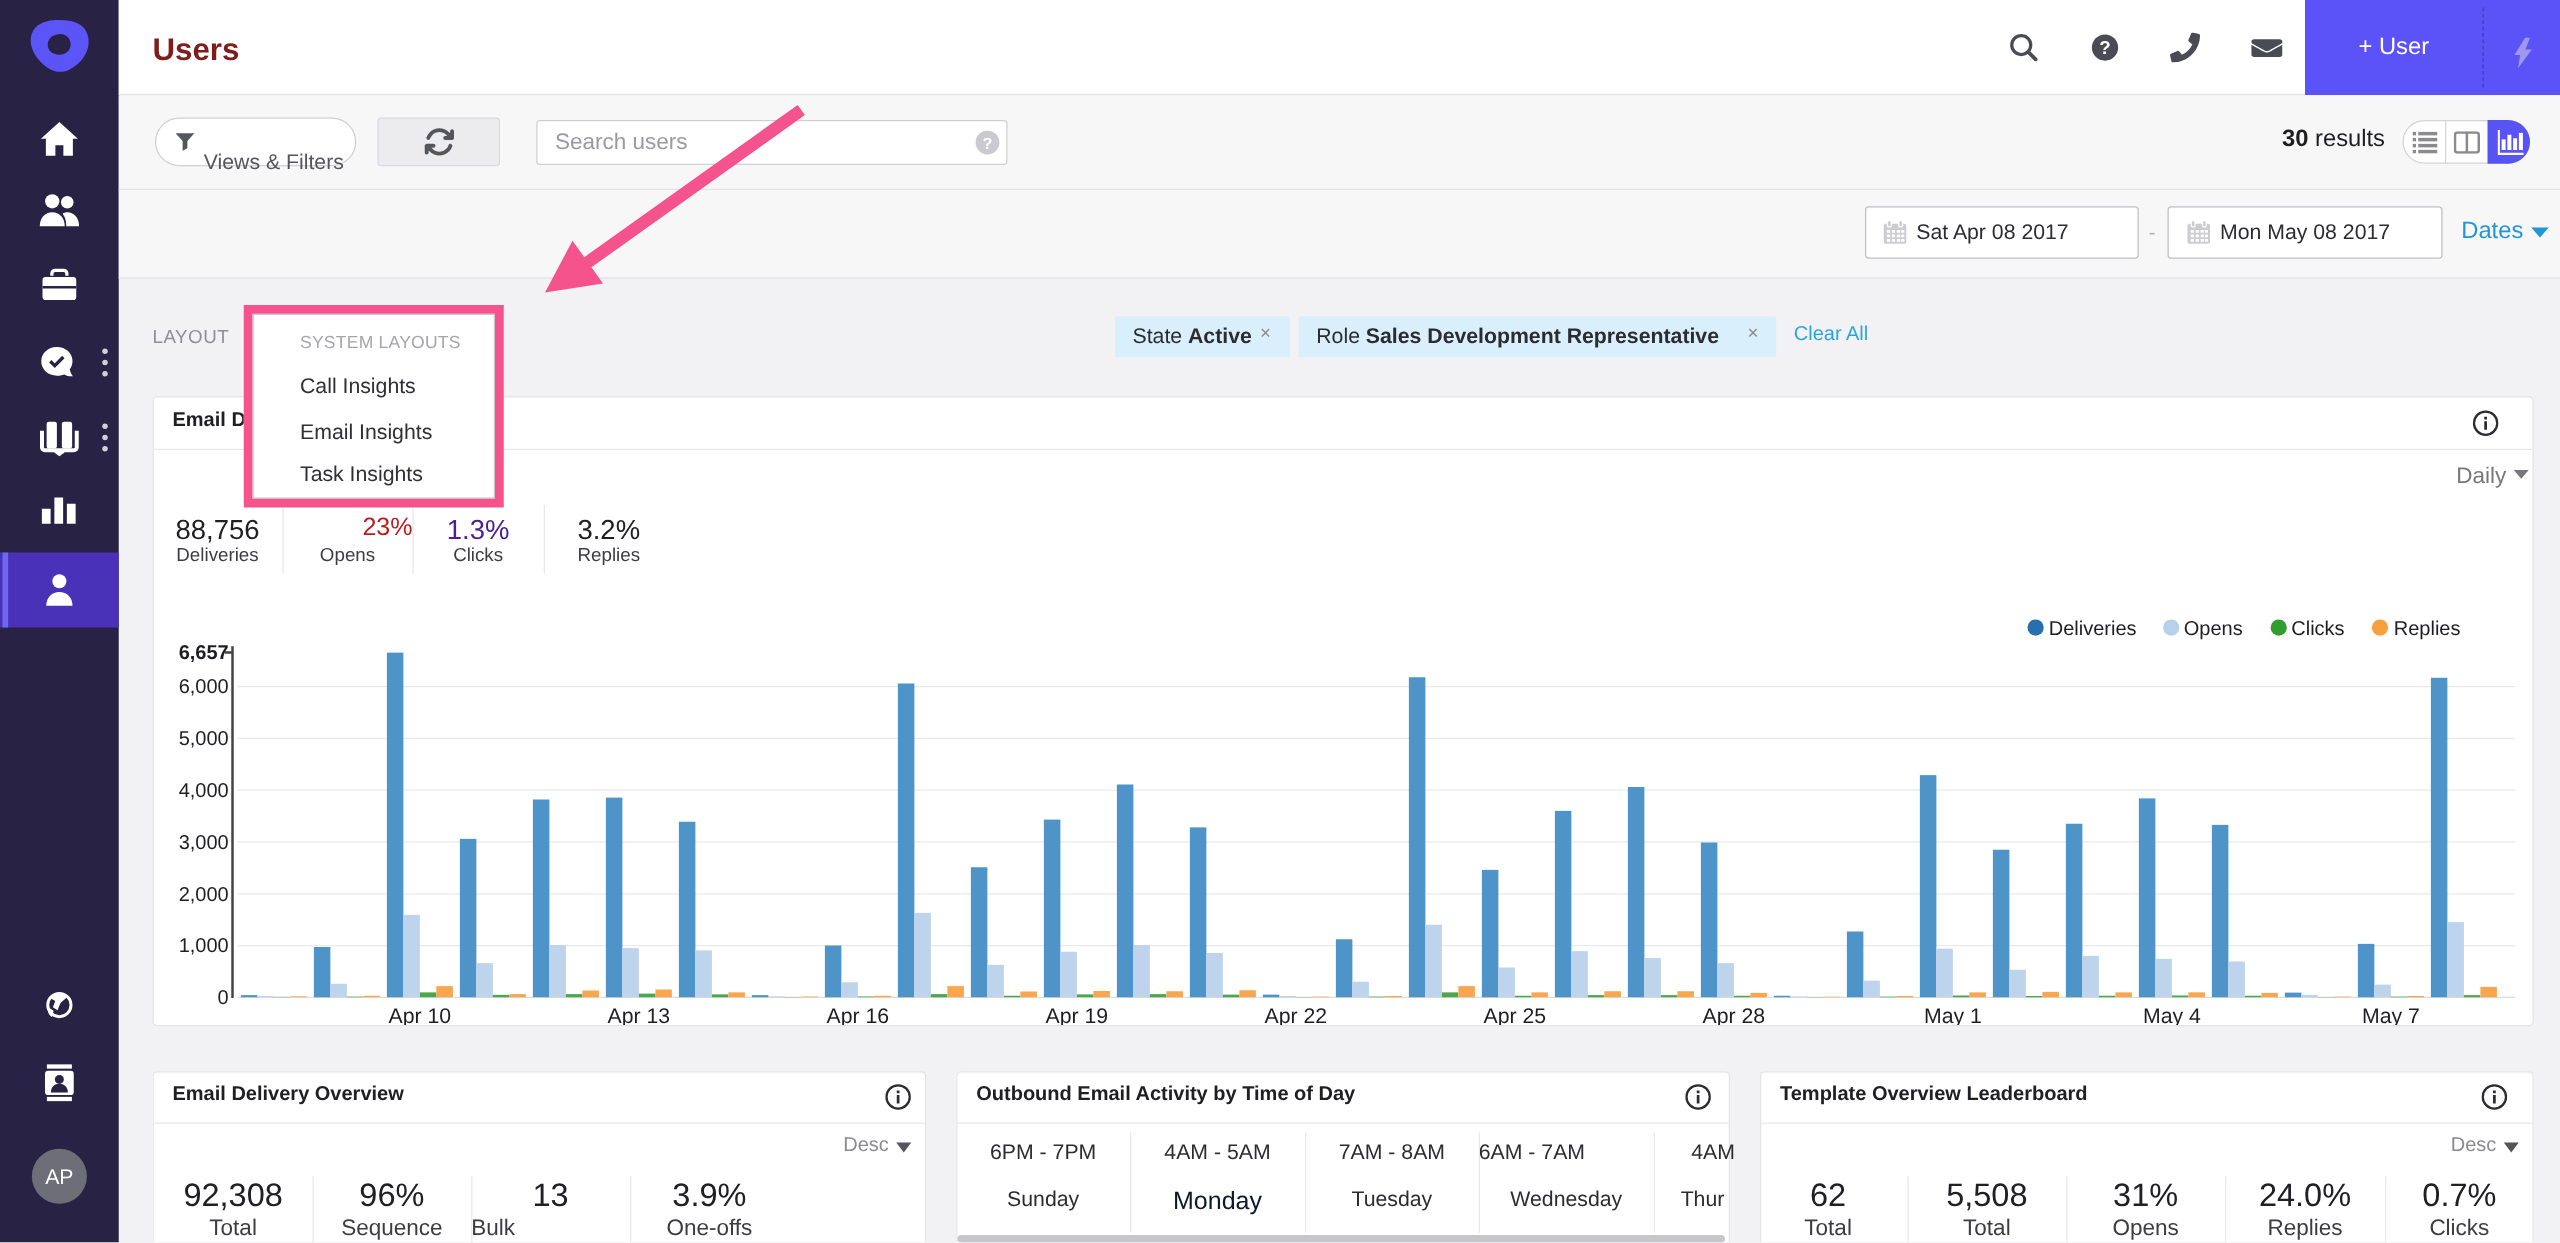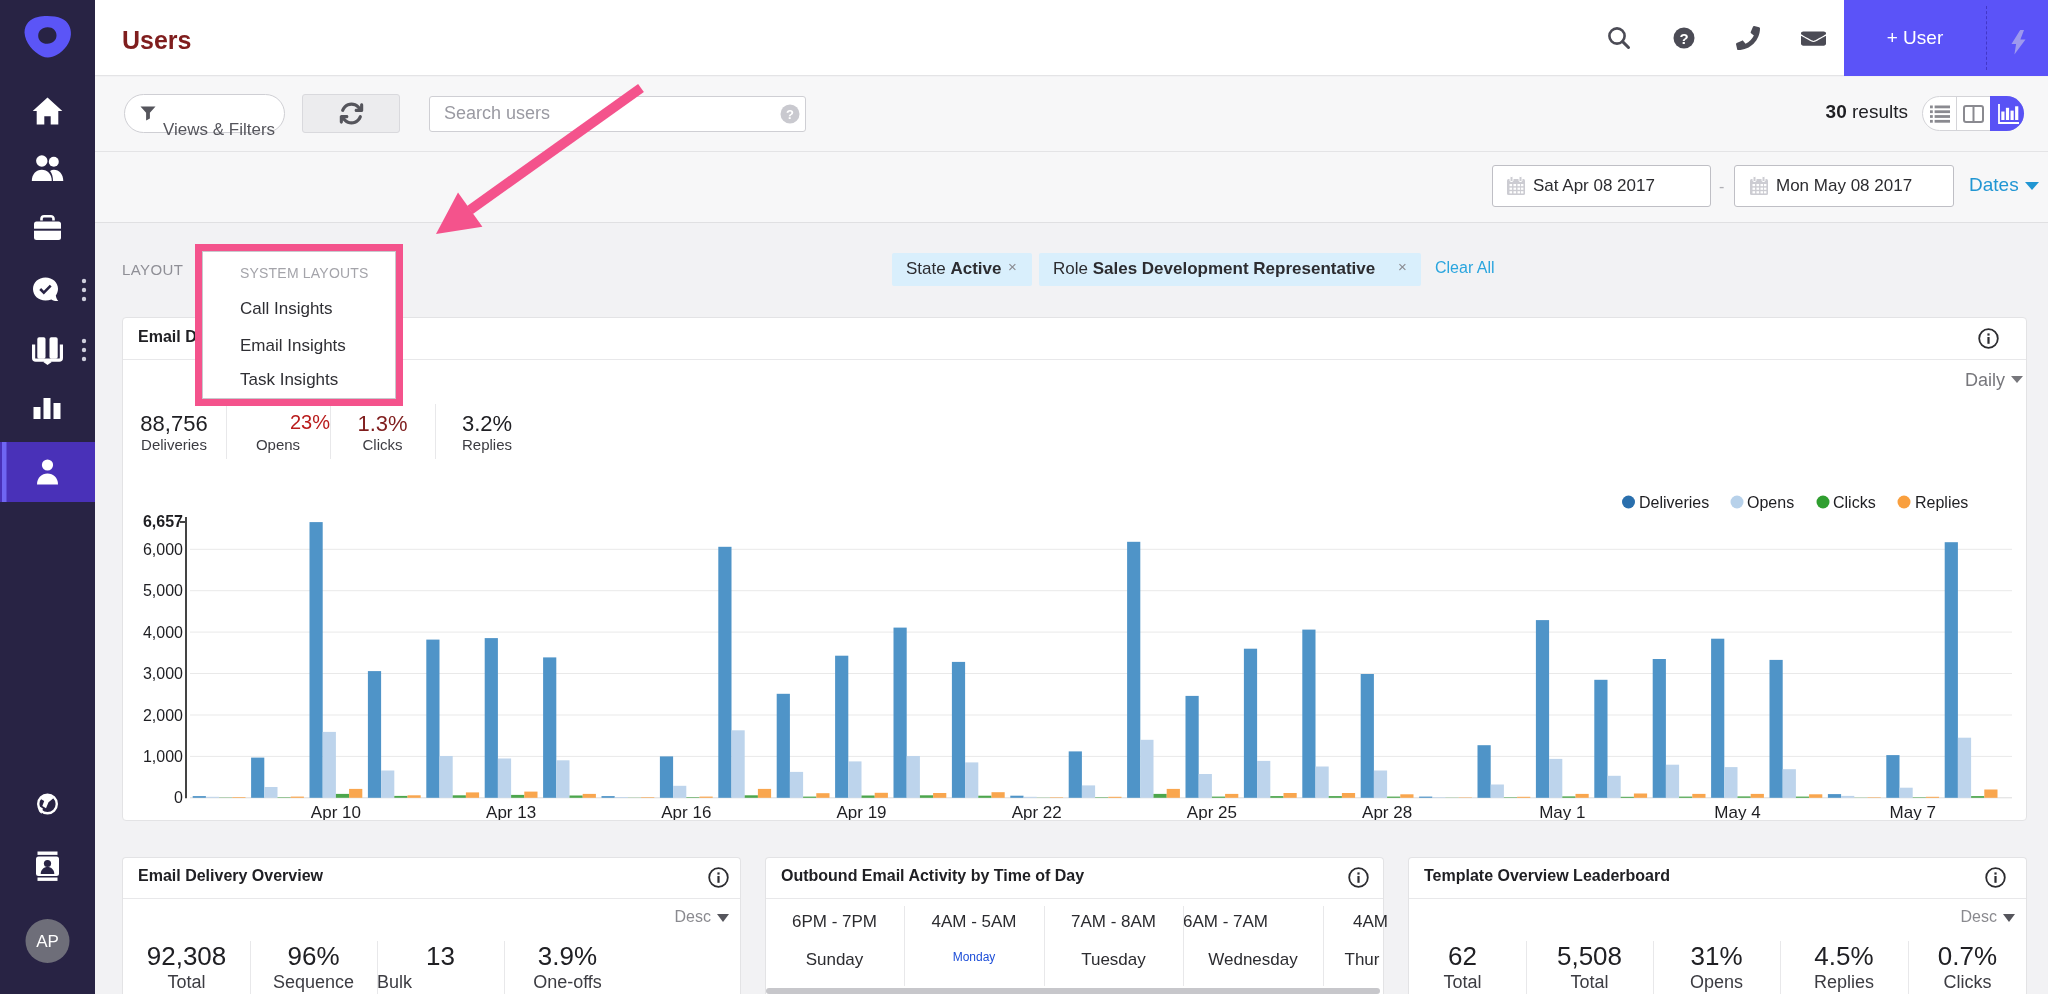--- a/index.html
+++ b/index.html
@@ -183,21 +183,21 @@
   <circle cx="10.5" cy="10.5" r="9.3" fill="none" stroke="#2c2c30" stroke-width="1.8"></circle>
   <rect x="9.4" y="9" width="2.2" height="6.8" fill="#2c2c30"></rect>
   <rect x="9.4" y="5.4" width="2.2" height="2.2" fill="#2c2c30"></rect>
 </svg>
 <div class="abs" style="left:1850px;top:370px;width:155px;text-align:right;font-size:18px;color:#77777c">Daily</div>
 <div class="abs" style="left:2011px;top:376px;width:0;height:0;border-left:6px solid transparent;border-right:6px solid transparent;border-top:7px solid #77777c"></div>
 <div class="abs" style="left:122px;top:411px;width:104px;text-align:center;font-size:22px;color:#202024">88,756</div>
 <div class="abs" style="left:122px;top:436px;width:104px;text-align:center;font-size:15px;color:#3c3c42">Deliveries</div>
 <div class="abs" style="left:226px;top:411px;width:104px;text-align:right;font-size:20px;color:#b91c1c">23%</div>
 <div class="abs" style="left:226px;top:436px;width:104px;text-align:center;font-size:15px;color:#3c3c42">Opens</div>
-<div class="abs" style="left:330px;top:411px;width:105px;text-align:center;font-size:22px;color:#7f1d1d">1.3%</div>
+<div class="abs" style="left:330px;top:411px;width:105px;text-align:center;font-size:22px;color:#4c1d95">1.3%</div>
 <div class="abs" style="left:330px;top:436px;width:105px;text-align:center;font-size:15px;color:#3c3c42">Clicks</div>
 <div class="abs" style="left:435px;top:411px;width:104px;text-align:center;font-size:22px;color:#202024">3.2%</div>
 <div class="abs" style="left:435px;top:436px;width:104px;text-align:center;font-size:15px;color:#3c3c42">Replies</div>
 <div class="abs" style="left:226px;top:404px;width:0;height:55px;border-left:1px solid #e8e8ea"></div>
 <div class="abs" style="left:330px;top:404px;width:0;height:55px;border-left:1px solid #e8e8ea"></div>
 <div class="abs" style="left:435px;top:404px;width:0;height:55px;border-left:1px solid #e8e8ea"></div>
 <svg class="abs" style="left:123px;top:466px" width="1903" height="354" viewBox="0 0 1903 354">
 <line x1="67" y1="290.4" x2="1889" y2="290.4" stroke="#e9e9e9" stroke-width="1"></line>
 <line x1="67" y1="249.0" x2="1889" y2="249.0" stroke="#e9e9e9" stroke-width="1"></line>
 <line x1="67" y1="207.5" x2="1889" y2="207.5" stroke="#e9e9e9" stroke-width="1"></line>
@@ -385,21 +385,21 @@
 <div class="abs" style="left:781px;top:867px;font-size:16px;font-weight:bold;color:#202024">Outbound Email Activity by Time of Day</div>
 <svg class="abs" style="left:1348px;top:867px" width="21" height="21" viewBox="0 0 21 21">
   <circle cx="10.5" cy="10.5" r="9.3" fill="none" stroke="#2c2c30" stroke-width="1.8"></circle>
   <rect x="9.4" y="9" width="2.2" height="6.8" fill="#2c2c30"></rect>
   <rect x="9.4" y="5.4" width="2.2" height="2.2" fill="#2c2c30"></rect>
 </svg>
 <div class="abs" style="left:766px;top:898px;width:617px;height:0;border-top:1px solid #e8e8ea"></div>
 <div class="abs" style="left:765px;top:912px;width:139px;text-align:center;font-size:17px;color:#2c2c30">6PM - 7PM</div>
 <div class="abs" style="left:765px;top:950px;width:139px;text-align:center;font-size:17px;color:#2c2c30">Sunday</div>
 <div class="abs" style="left:904px;top:912px;width:140px;text-align:center;font-size:17px;color:#2c2c30">4AM - 5AM</div>
-<div class="abs" style="left:904px;top:950px;width:140px;text-align:center;font-size:12px;color:#1d4ed8">Monday</div>
+<div class="abs" style="left:904px;top:950px;width:140px;text-align:center;font-size:20px;color:#0f172a">Monday</div>
 <div class="abs" style="left:1044px;top:912px;width:139px;text-align:center;font-size:17px;color:#2c2c30">7AM - 8AM</div>
 <div class="abs" style="left:1044px;top:950px;width:139px;text-align:center;font-size:17px;color:#2c2c30">Tuesday</div>
 <div class="abs" style="left:1183px;top:912px;width:140px;text-align:left;font-size:17px;color:#2c2c30">6AM - 7AM</div>
 <div class="abs" style="left:1183px;top:950px;width:140px;text-align:center;font-size:17px;color:#2c2c30">Wednesday</div>
 <div class="abs" style="left:1323px;top:912px;width:95px;text-align:center;font-size:17px;color:#2c2c30">4AM</div>
 <div class="abs" style="left:1323px;top:950px;width:78px;text-align:center;font-size:17px;color:#2c2c30">Thur</div>
 <div class="abs" style="left:904px;top:906px;width:0;height:80px;border-left:1px solid #e8e8ea"></div>
 <div class="abs" style="left:1044px;top:906px;width:0;height:80px;border-left:1px solid #e8e8ea"></div>
 <div class="abs" style="left:1183px;top:906px;width:0;height:80px;border-left:1px solid #e8e8ea"></div>
 <div class="abs" style="left:1323px;top:906px;width:0;height:80px;border-left:1px solid #e8e8ea"></div>
@@ -414,21 +414,21 @@
 </svg>
 <div class="abs" style="left:1409px;top:898px;width:617px;height:0;border-top:1px solid #e8e8ea"></div>
 <div class="abs" style="left:1870px;top:908px;width:127px;text-align:right;font-size:16px;color:#8a8a8f">Desc</div>
 <div class="abs" style="left:2003px;top:914px;width:0;height:0;border-left:6.5px solid transparent;border-right:6.5px solid transparent;border-top:8px solid #55555c"></div>
 <div class="abs" style="left:1399px;top:941px;width:127px;text-align:center;font-size:26px;color:#202024">62</div>
 <div class="abs" style="left:1399px;top:972px;width:127px;text-align:center;font-size:18px;color:#3c3c42">Total</div>
 <div class="abs" style="left:1526px;top:941px;width:127px;text-align:center;font-size:26px;color:#202024">5,508</div>
 <div class="abs" style="left:1526px;top:972px;width:127px;text-align:center;font-size:18px;color:#3c3c42">Total</div>
 <div class="abs" style="left:1653px;top:941px;width:127px;text-align:center;font-size:26px;color:#202024">31%</div>
 <div class="abs" style="left:1653px;top:972px;width:127px;text-align:center;font-size:18px;color:#3c3c42">Opens</div>
-<div class="abs" style="left:1780px;top:941px;width:128px;text-align:center;font-size:26px;color:#202024">4.5%</div>
+<div class="abs" style="left:1780px;top:941px;width:128px;text-align:center;font-size:26px;color:#202024">24.0%</div>
 <div class="abs" style="left:1780px;top:972px;width:128px;text-align:center;font-size:18px;color:#3c3c42">Replies</div>
 <div class="abs" style="left:1908px;top:941px;width:119px;text-align:center;font-size:26px;color:#202024">0.7%</div>
 <div class="abs" style="left:1908px;top:972px;width:119px;text-align:center;font-size:18px;color:#3c3c42">Clicks</div>
 <div class="abs" style="left:1526px;top:941px;width:0;height:53px;border-left:1px solid #e8e8ea"></div>
 <div class="abs" style="left:1653px;top:941px;width:0;height:53px;border-left:1px solid #e8e8ea"></div>
 <div class="abs" style="left:1780px;top:941px;width:0;height:53px;border-left:1px solid #e8e8ea"></div>
 <div class="abs" style="left:1908px;top:941px;width:0;height:53px;border-left:1px solid #e8e8ea"></div>
 
 <div class="abs" style="left:194.5px;top:243.5px;width:208px;height:162px;background:#fff;border:7px solid #f4538c;box-shadow:inset 0 0 0 1px #c8c8cd"></div>
 <div class="abs" style="left:240px;top:265px;font-size:14px;color:#a4a4aa;letter-spacing:.2px">SYSTEM LAYOUTS</div>

